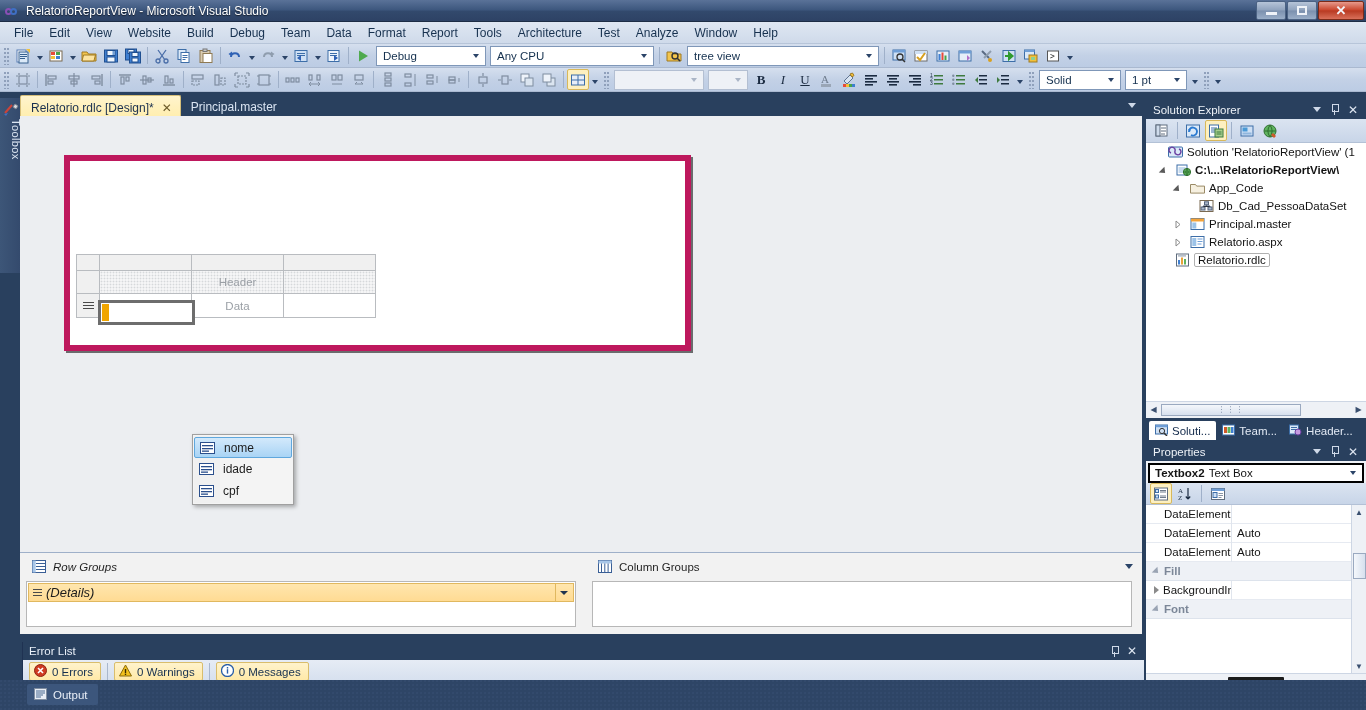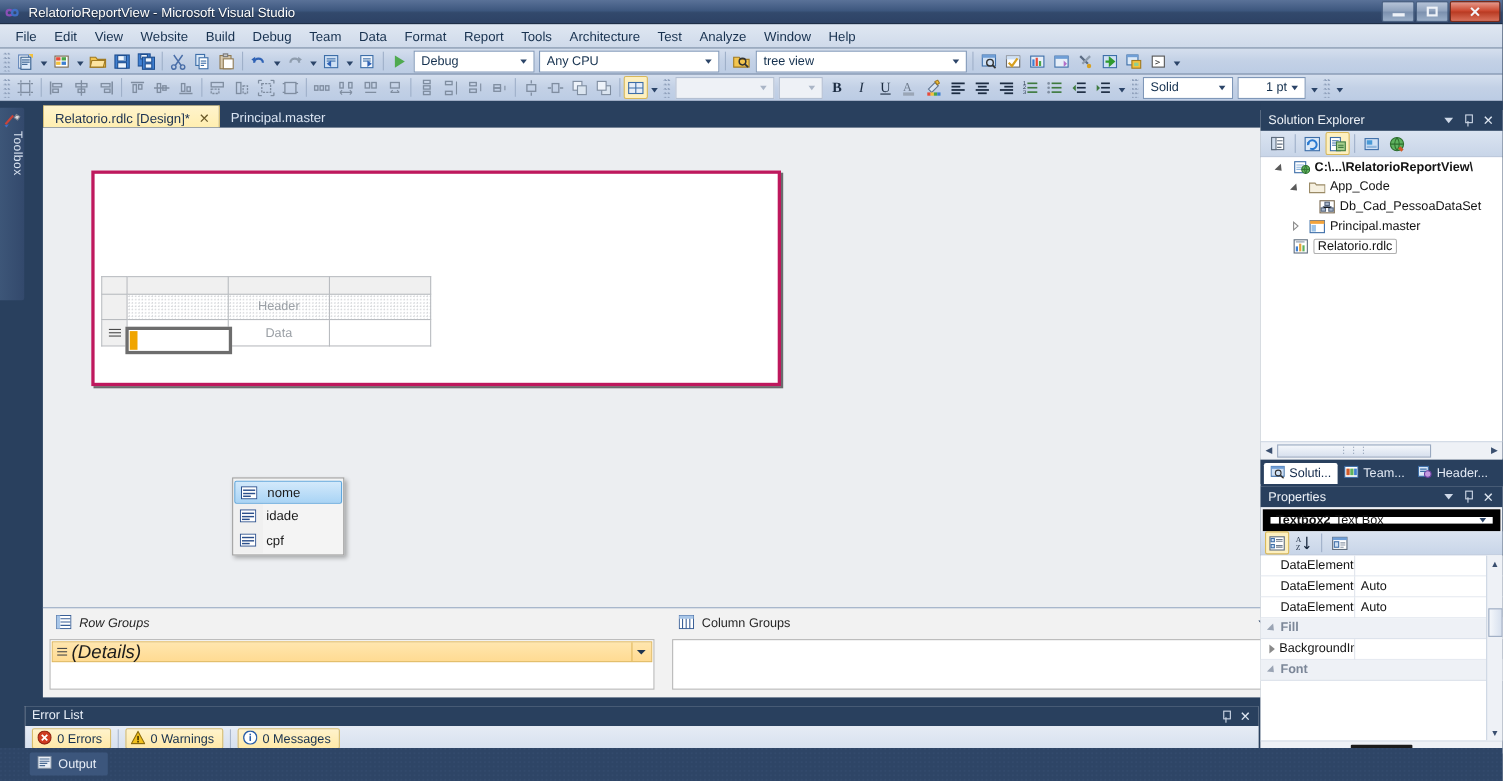--- a/index.html
+++ b/index.html
@@ -132,21 +132,21 @@
   }
   .toolbox-strip .tb-ico { margin: 3px auto 2px; width: 16px; height: 16px; display:block; }
   .toolbox-strip .tb-label {
     writing-mode: vertical-rl; color: #dbe5f2; font-size: 11px;
     margin: 0 auto; display: block; text-align: center; width: 100%;
     letter-spacing: .4px;
   }
 
   
   .editor-region {
-    position: absolute; left: 39px; top: 0; width: 1008px; height: 618px;
+    position: absolute; left: 20px; top: 0; width: 1008px; height: 618px;
   }
   .tabstrip {
     position: absolute; left: 0; top: 0; width: 1122px; height: 24px;
     background: #29405e;
     display: flex; align-items: flex-end;
   }
   .tab {
     height: 21px; padding: 3px 8px 0 10px; font-size: 12px; color: #1a3050;
     display: flex; align-items: center; gap: 8px; cursor: default;
   }
@@ -165,21 +165,21 @@
     border-right: 4px solid transparent; border-top: 5px solid #cfd9e8;
   }
 
   .designer {
     position: absolute; left: 0; top: 24px; width: 1122px; height: 436px;
     background: #eceef1; overflow: hidden;
   }
   .report-body {
     position: absolute; left: 44px; top: 39px; width: 627px; height: 196px;
     background: #ffffff;
-    border: 3px solid #be185d;
+    border: 6px solid #be185d;
     box-shadow: 2px 2px 0 rgba(0,0,0,0.55);
   }
   .tablix {
     position: absolute; left: 6px; top: 93px;
     border-collapse: collapse;
   }
   .tablix td {
     border: 1px solid #b9bcc0;
     padding: 0;
     font-size: 11.5px; color: #9ba0a6;
@@ -254,21 +254,21 @@
     font-size: 11.5px; color: #1f1f1f;
   }
   .groups-list {
     position: absolute; left: 6px; right: 10px; top: 28px; bottom: 8px;
     background: #ffffff; border: 1px solid #b7b7b7;
   }
   .group-row {
     height: 19px; margin: 1px; display: flex; align-items: center;
     background: linear-gradient(180deg,#ffe6ae 0%, #ffdb93 100%);
     border: 1px solid #e0b85f;
-    font-size: 17px; color: #1b1b1b; padding: 0 2px 0 4px;
+    font-size: 13px; color: #1b1b1b; padding: 0 2px 0 4px;
   }
   .group-row .gbars { width: 9px; margin-right: 4px; }
   .group-row .gbars span { display:block; height: 1px; background:#4a4a4a; margin: 2px 0; }
   .group-row .gspacer { flex: 1; }
   .group-row .gcaret {
     width: 16px; height: 17px; display: flex; align-items: center; justify-content: center;
     border-left: 1px solid #e0b85f;
   }
   .group-row .gcaret i {
     width: 0; height: 0; border-left: 4px solid transparent;
@@ -412,21 +412,21 @@
   }
   .dtab {
     height: 19px; display: flex; align-items: center; gap: 4px;
     padding: 0 6px; font-size: 11.5px; color: #e2e9f4;
   }
   .dtab.active {
     background: #ffffff; color: #12294a; border-radius: 2px 2px 0 0;
   }
 
   .prop-obj {
-    height: 20px; background: #ffffff; border: 7px solid #000000;
+    height: 20px; background: #ffffff; border: 2px solid #000000;
     margin: 2px 2px 0; display: flex; align-items: center; padding: 0 2px 0 5px;
     font-size: 11.5px; color: #141414;
   }
   .prop-obj .po-caret {
     margin-left: auto; width: 14px; display: flex; align-items: center; justify-content: center;
   }
   .prop-obj .po-caret i {
     width: 0; height: 0; border-left: 3.5px solid transparent;
     border-right: 3.5px solid transparent; border-top: 4px solid #2b4468;
   }
@@ -1039,21 +1039,21 @@
         <i></i>
       </div>
 
     <div class="grip"></div>
     <div class="combo" style="width:82px;">
       <span class="cv">Solid</span>
       <span class="carr">
           <i></i>
         </span>
     </div>
-    <div class="combo" style="width:62px;justify-content:flex-end;">
+    <div class="combo" style="width:62px;">
       <span class="cv">1 pt</span>
       <span class="carr">
           <i></i>
         </span>
     </div>
     <div class="drop-arrow">
         <i></i>
       </div>
     <div class="grip"></div>
     <div class="drop-arrow">
@@ -1331,20 +1331,30 @@
           </div>
           <div class="tbtn">
             <svg width="16" height="16" viewBox="0 0 16 16">
                 <circle cx="8" cy="8" r="6" fill="#5fb35f" stroke="#2f6f2f"></circle>
                 <path d="M2.5 8h11M8 2.2 a9 9 0 0 0 0 11.6 a9 9 0 0 0 0 -11.6" stroke="#2f6f2f" fill="none"></path>
                 <path d="M11 10 l3 3 -2 2 -3 -3z" fill="#d05a2a"></path>
               </svg>
           </div>
         </div>
         <div class="se-tree" style="height:258px;">
+          <div class="tn" style="padding-left:6px;">
+            <span class="exp"></span>
+            <span class="ti">
+              <svg width="15" height="14" viewBox="0 0 15 14">
+                  <rect x="0.5" y="2" width="14" height="10" rx="1" fill="#dbe9f8" stroke="#3d6ea8"></rect>
+                  <path d="M3 8 a3 3 0 1 1 4 -2 a3 3 0 1 0 4 -2" stroke="#6a3fa0" stroke-width="1.4" fill="none"></path>
+                </svg>
+            </span>
+            <span class="lbl">Solution 'RelatorioReportView' (1</span>
+          </div>
           <div class="tn bold" style="padding-left:14px;">
             <span class="exp open"></span>
             <span class="ti">
               <svg width="15" height="14" viewBox="0 0 15 14">
                   <rect x="1" y="2" width="10" height="10" fill="#fff" stroke="#3d6ea8"></rect>
                   <path d="M2.5 5h7M2.5 7h7M2.5 9h5" stroke="#8fb6dd"></path>
                   <circle cx="11" cy="9" r="3.6" fill="#5fb35f" stroke="#2f6f2f"></circle>
                   <path d="M7.6 9h6.8M11 5.5 a6 6 0 0 0 0 7 a6 6 0 0 0 0 -7" stroke="#2f6f2f" fill="none" stroke-width=".8"></path>
                 </svg>
             </span>
@@ -1379,20 +1389,35 @@
             </span>
             <span class="ti">
               <svg width="15" height="14" viewBox="0 0 15 14">
                   <rect x="1" y="1.5" width="13" height="11" fill="#fff" stroke="#3d6ea8"></rect>
                   <rect x="1" y="1.5" width="13" height="3" fill="#f3a33a"></rect>
                   <rect x="2.3" y="5.5" width="4" height="6" fill="#9cc3e8"></rect>
                 </svg>
             </span>
             <span class="lbl">Principal.master</span>
           </div>
+          <div class="tn" style="padding-left:28px;">
+            <span class="exp">
+              <svg width="8" height="9" viewBox="0 0 8 9">
+                  <path d="M2 1 l4 3.5 -4 3.5z" fill="none" stroke="#8a8a8a"></path>
+                </svg>
+            </span>
+            <span class="ti">
+              <svg width="15" height="14" viewBox="0 0 15 14">
+                  <rect x="1" y="1.5" width="13" height="11" fill="#fff" stroke="#3d6ea8"></rect>
+                  <rect x="2.3" y="3" width="4" height="8" fill="#9cc3e8"></rect>
+                  <path d="M7.5 4h5M7.5 6.5h5M7.5 9h4" stroke="#6f9ed6"></path>
+                </svg>
+            </span>
+            <span class="lbl">Relatorio.aspx</span>
+          </div>
           <div class="tn selected" style="padding-left:28px;">
             <span class="ti">
               <svg width="15" height="14" viewBox="0 0 15 14">
                   <rect x="1.5" y="1" width="12" height="12" fill="#fff" stroke="#5f6d7e"></rect>
                   <rect x="3" y="7" width="2" height="4.5" fill="#3f7fd1"></rect>
                   <rect x="6" y="4.5" width="2" height="7" fill="#e8a33a"></rect>
                   <rect x="9" y="6" width="2" height="5.5" fill="#5fb35f"></rect>
                   <rect x="3" y="2.3" width="8" height="1.2" fill="#9aa6b6"></rect>
                 </svg>
             </span>

